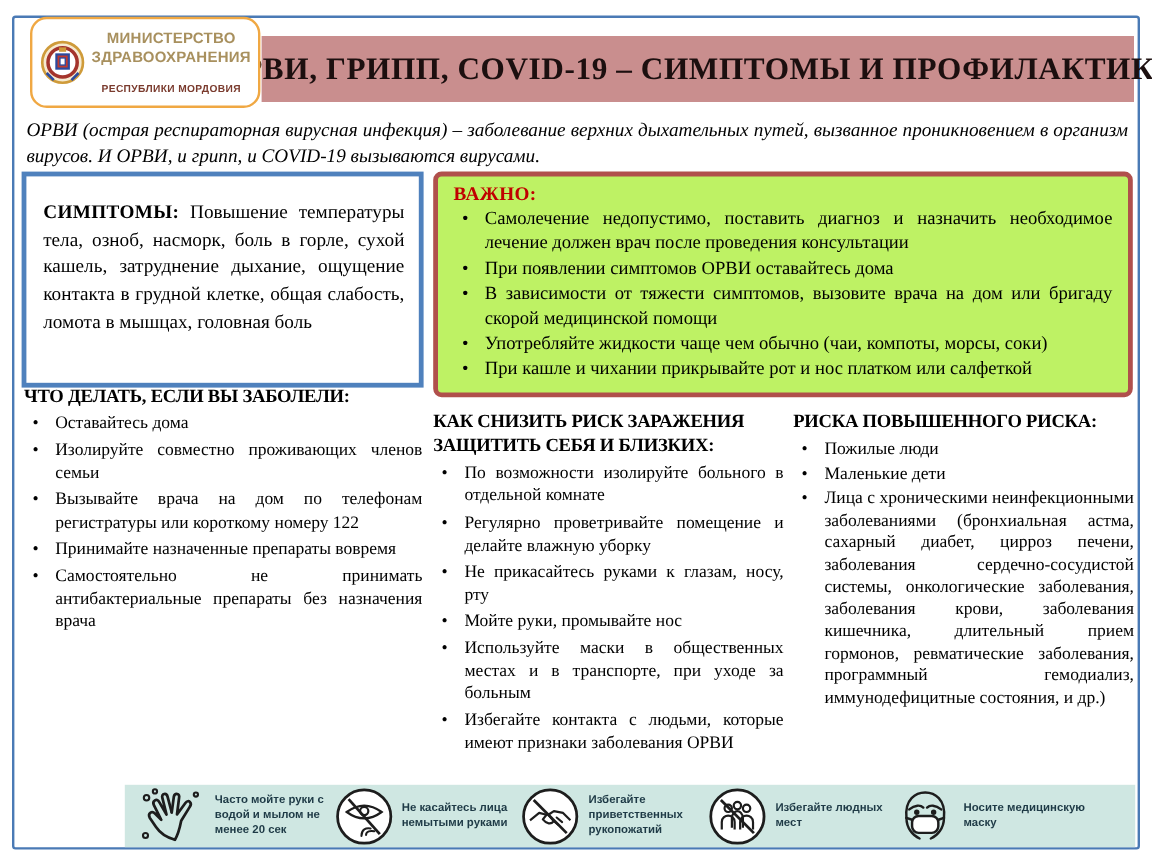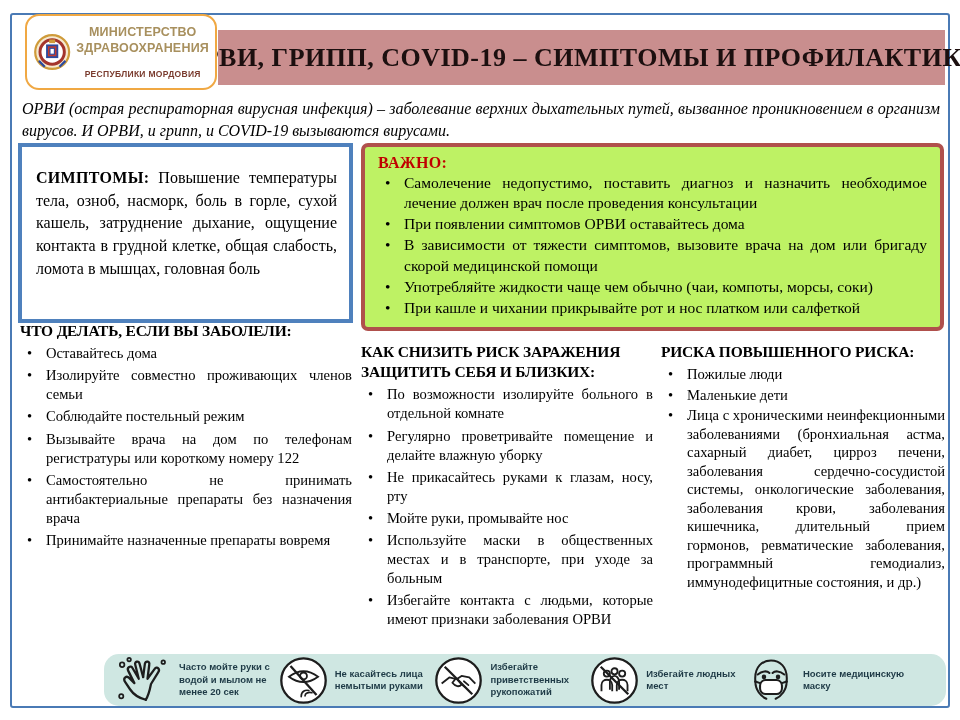--- a/index.html
+++ b/index.html
@@ -28,21 +28,21 @@
   .bullets li{position:relative;padding-left:26px;text-align:justify;color:#000;}
   .bullets li::before{content:"•";position:absolute;left:7px;top:0;}
   .box-important .bullets li{font-size:15.5px;line-height:1.3;margin-top:1px;}
   .col{position:absolute;color:#000;}
   .col h2{font-size:15.5px;font-weight:bold;letter-spacing:-0.2px;line-height:1.3;margin-bottom:3px;color:#000;}
   .col .bullets li{font-size:14.6px;line-height:1.31;margin-bottom:3px;}
   .col1{left:20px;top:321px;width:332px;}
   .col2{left:361px;top:342px;width:292px;}
   .col3{left:661px;top:342px;width:284px;}
   .col3 .bullets li{line-height:1.27;margin-bottom:2px;}
-  .footer{position:absolute;left:104px;top:654px;width:842px;height:52px;background:var(--footer-bg);display:flex;align-items:center;justify-content:space-between;padding:0 12px;z-index:1;border-radius:15px;}
+  .footer{position:absolute;left:104px;top:654px;width:842px;height:52px;background:var(--footer-bg);display:flex;align-items:center;justify-content:space-between;padding:0 12px;z-index:1;}
   .f-item{display:flex;align-items:center;gap:7px;}
   .f-item svg{flex:0 0 auto;display:block;}
   .f-label{font-family:"Liberation Sans",sans-serif;font-weight:bold;font-size:9.5px;line-height:1.3;color:var(--footer-text);max-width:100px;}
   .f-item:last-child .f-label{max-width:138px;}
 </style>
 </head>
 <body>
 
 <div class="page">
   <div class="frame"></div>
@@ -82,24 +82,23 @@
         <li>Употребляйте жидкости чаще чем обычно (чаи, компоты, морсы, соки)</li>
         <li>При кашле и чихании прикрывайте рот и нос платком или салфеткой</li>
       </ul>
   </div>
 
   <div class="col col1">
     <h2>ЧТО ДЕЛАТЬ, ЕСЛИ ВЫ ЗАБОЛЕЛИ:</h2>
     <ul class="bullets">
         <li>Оставайтесь дома</li>
         <li>Изолируйте совместно проживающих членов семьи</li>
-        <li>Соблюдайте постельный режим</li>
         <li>Вызывайте врача на дом по телефонам регистратуры или короткому номеру 122</li>
+        <li>Принимайте назначенные препараты вовремя</li>
         <li>Самостоятельно не принимать антибактериальные препараты без назначения врача</li>
-        <li>Принимайте назначенные препараты вовремя</li>
       </ul>
   </div>
 
   <div class="col col2">
     <h2>КАК СНИЗИТЬ РИСК ЗАРАЖЕНИЯ ЗАЩИТИТЬ СЕБЯ И БЛИЗКИХ:</h2>
     <ul class="bullets">
         <li>По возможности изолируйте больного в отдельной комнате</li>
         <li>Регулярно проветривайте помещение и делайте влажную уборку</li>
         <li>Не прикасайтесь руками к глазам, носу, рту</li>
         <li>Мойте руки, промывайте нос</li>

